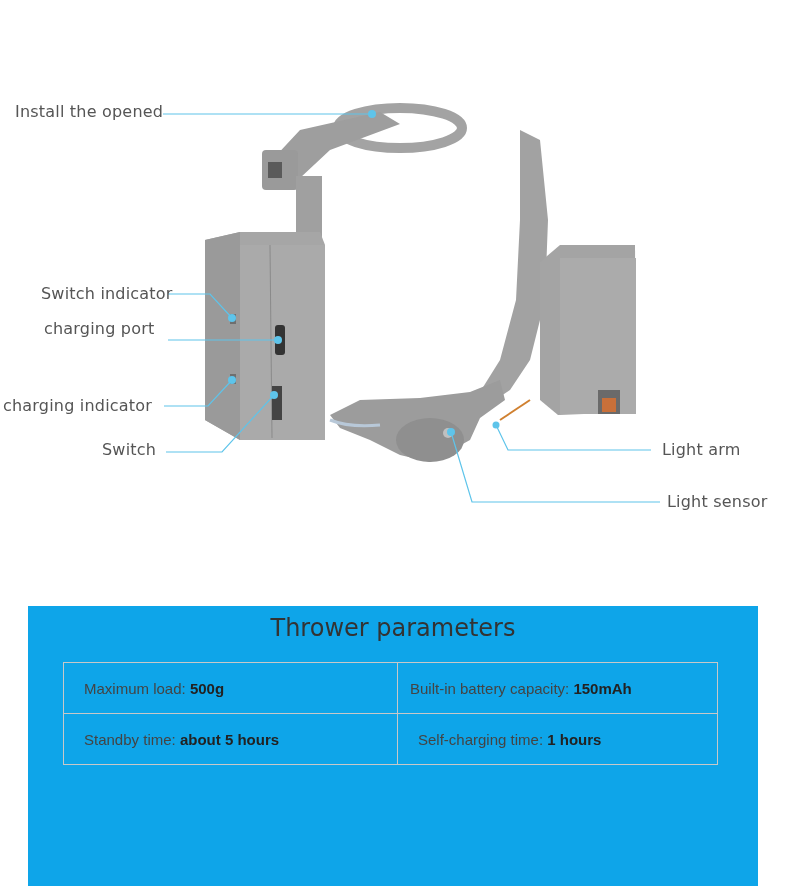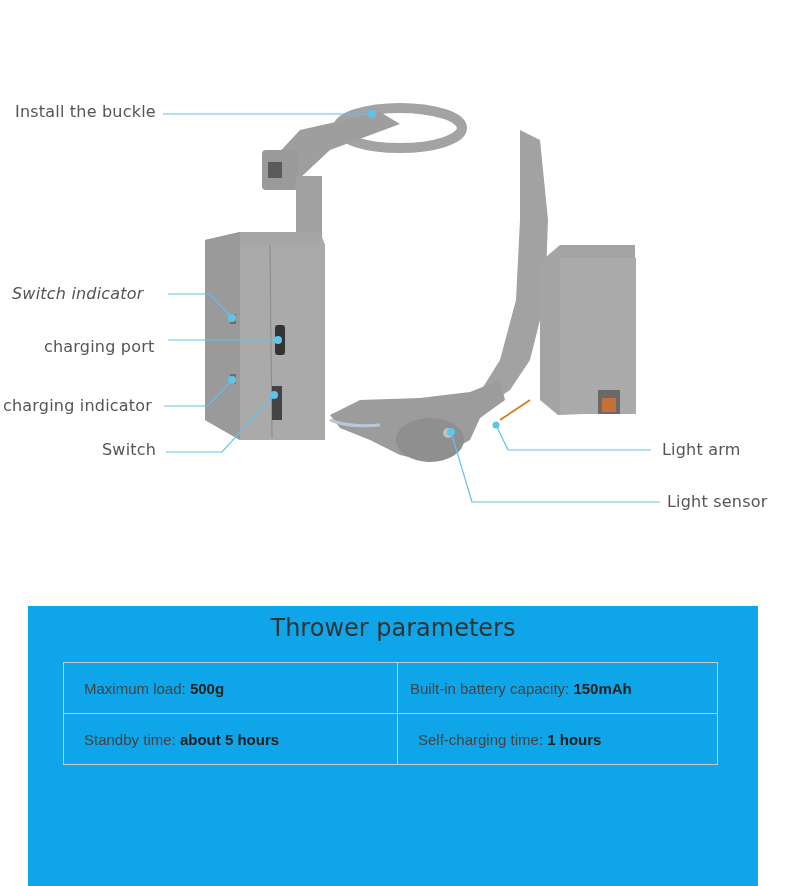--- a/index.html
+++ b/index.html
@@ -63,23 +63,23 @@
     <circle cx="372" cy="114" r="4"></circle>
     <circle cx="232" cy="318" r="4"></circle>
     <circle cx="278" cy="340" r="4"></circle>
     <circle cx="232" cy="380" r="4"></circle>
     <circle cx="274" cy="395" r="4"></circle>
     <circle cx="496" cy="425" r="3.5"></circle>
     <circle cx="451" cy="432" r="4"></circle>
   </g>
 </svg>
 
-<span class="label" style="left:15px; top:102px;">Install the buckle</span>
-<span class="label" style="left:12px; top:284px;font-style:italic;">Switch indicator</span>
-<span class="label" style="left:44px; top:337px;">charging port</span>
+<span class="label" style="left:15px; top:102px;">Install the opened</span>
+<span class="label" style="left:41px; top:284px;">Switch indicator</span>
+<span class="label" style="left:44px; top:319px;">charging port</span>
 <span class="label" style="left:3px; top:396px;">charging indicator</span>
 <span class="label" style="left:102px; top:440px;">Switch</span>
 <span class="label" style="left:662px; top:440px;">Light arm</span>
 <span class="label" style="left:667px; top:492px;">Light sensor</span>
 
 <div class="panel">
   <div class="panel-title">Thrower parameters</div>
   <table class="params">
     <tbody>
         <tr>

